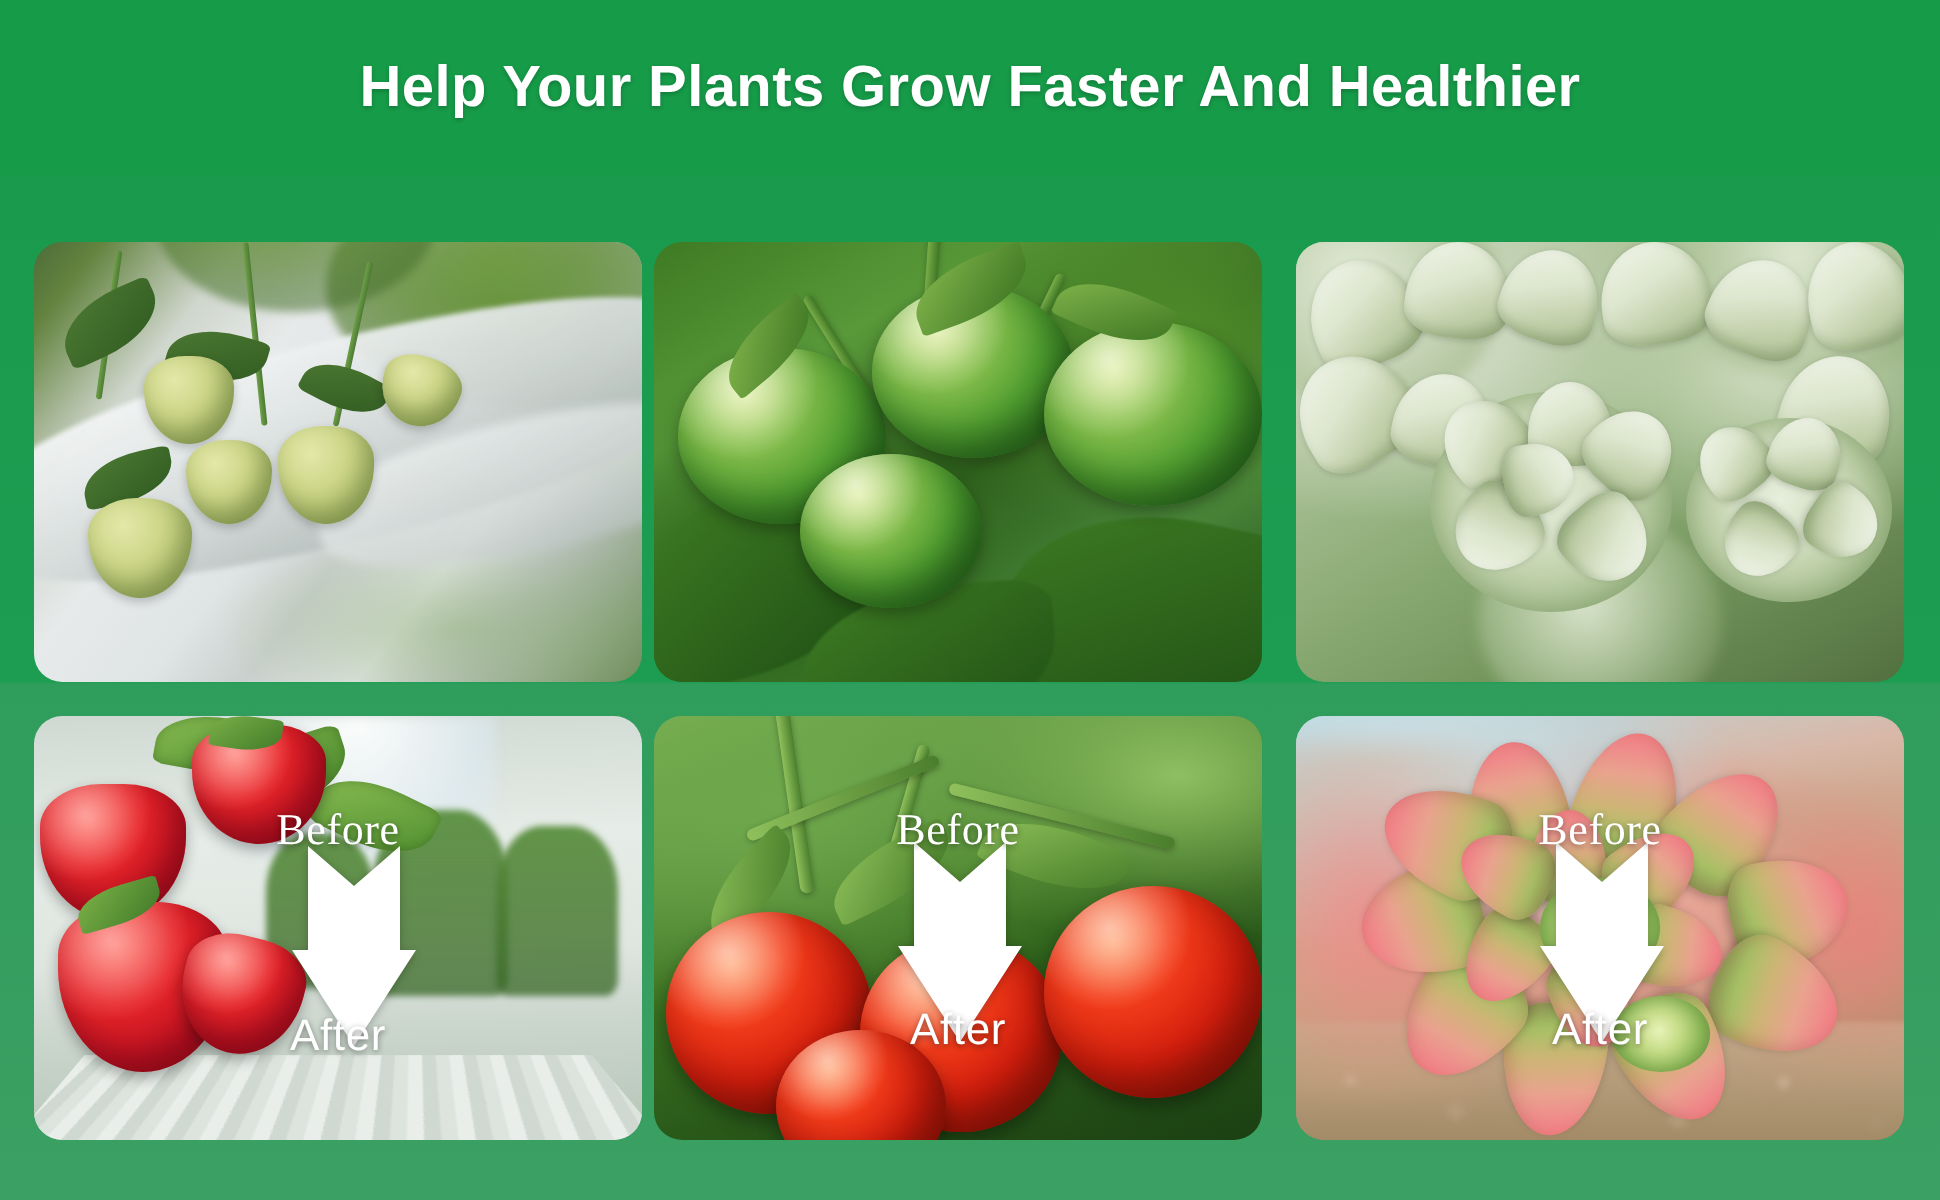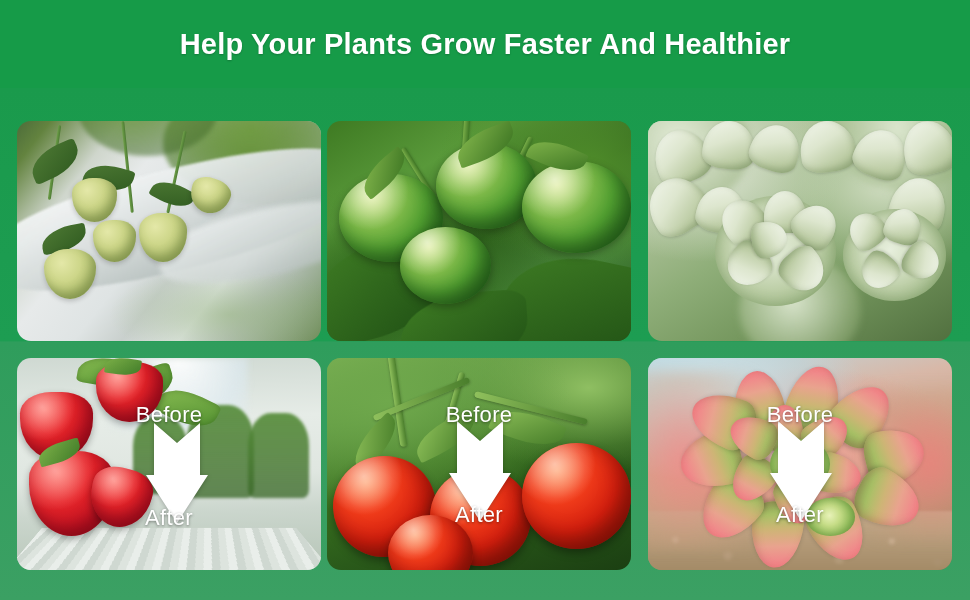--- a/index.html
+++ b/index.html
@@ -69,21 +69,21 @@
     left:0; width:304px;
     text-align:center;
     color:#ffffff;
     font-size:22px;
     font-weight:400;
     letter-spacing:.3px;
     text-shadow:0 1px 3px rgba(0,0,0,.45);
     pointer-events:none;
     z-index:6;
   }
-  .label-before { top:281px; }
+  .label-before { top:281px;font-family:Liberation Serif, serif; }
   .label-after  { top:381px; }
   .col-0 .label-before { top:281px; }
   .col-0 .label-after  { top:384px; }
 
   
   .arrow {
     position:absolute;
     z-index:5;
     width:62px; height:100px;
     left:121px; top:300px;

